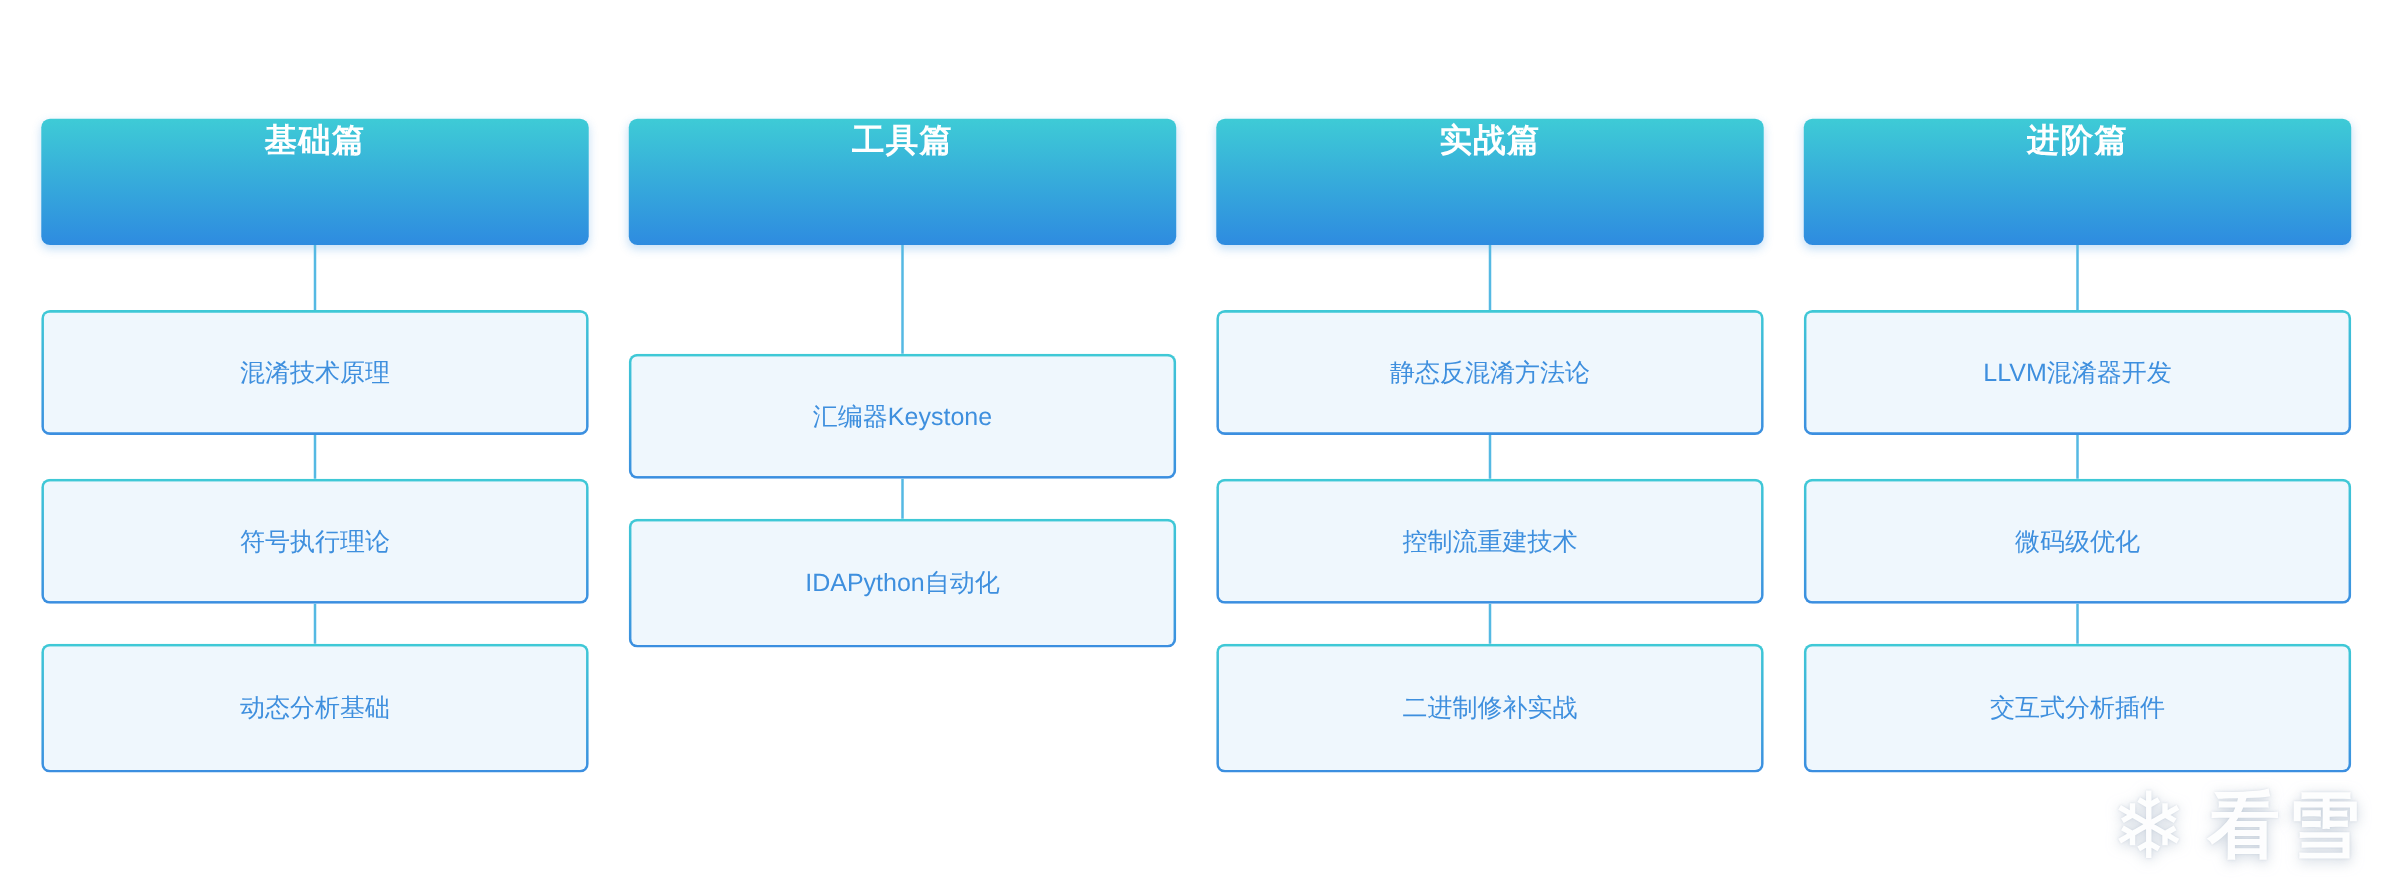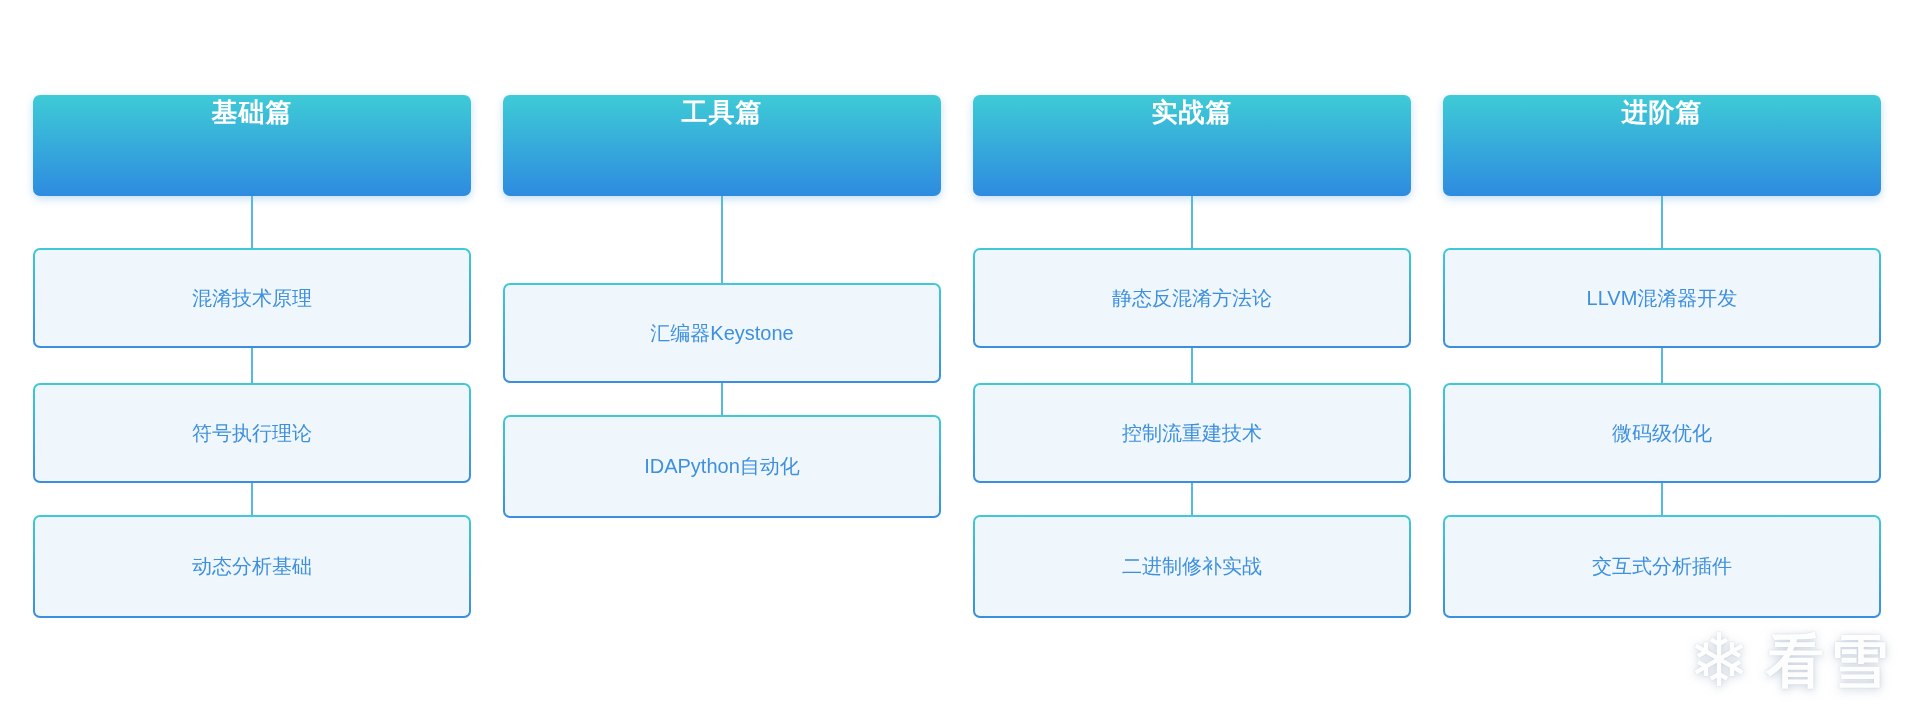--- a/index.html
+++ b/index.html
@@ -65,21 +65,21 @@
     right: 26px;
     bottom: 18px;
     display: flex;
     align-items: center;
     gap: 16px;
     color: rgba(255, 255, 255, 0.96);
     text-shadow: 0 2px 10px rgba(170, 185, 202, 0.65), 0 0 2px rgba(170, 185, 202, 0.45);
     pointer-events: none;
   }
   .watermark .wm-icon { font-size: 74px; line-height: 1; }
-  .watermark .wm-text { font-size: 58px; font-weight: 700; letter-spacing: 6px; line-height: 1; }
+  .watermark .wm-text { font-size: 58px; font-weight: 700; letter-spacing: 6px; line-height: 1; font-family: Liberation Serif, serif; }
 </style>
 </head>
 <body>
 
 <div class="diagram">
 
   <div class="column">
     <div class="header-box">
       <span>基础篇</span>
     </div>

